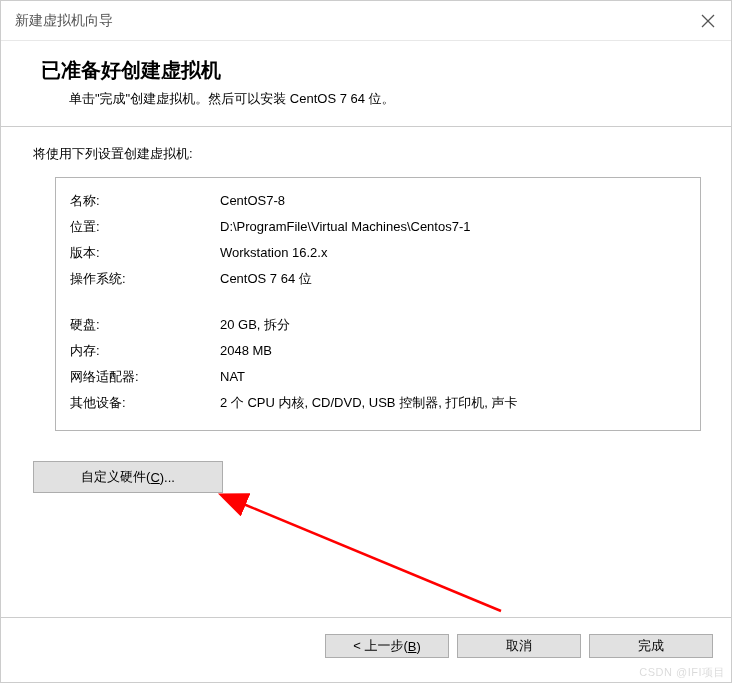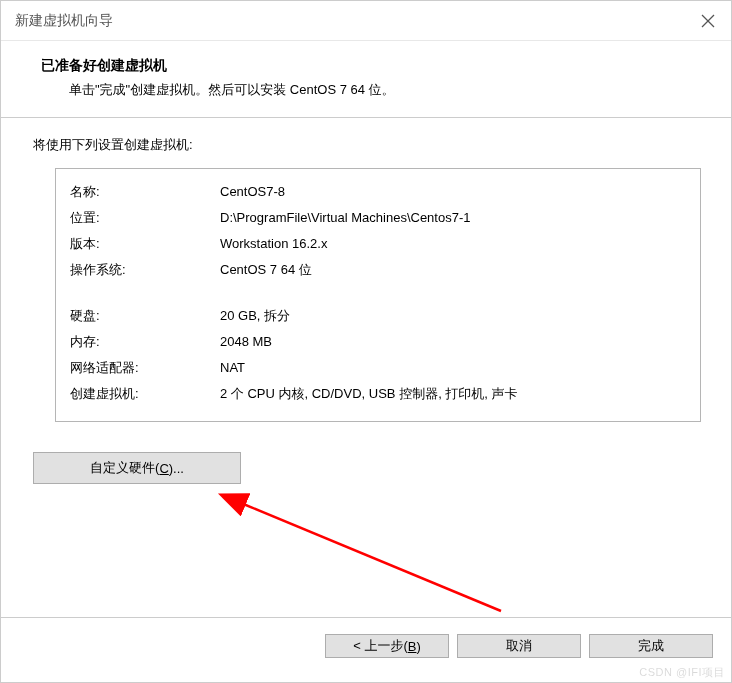--- a/index.html
+++ b/index.html
@@ -47,21 +47,21 @@
     .close-btn svg {
       width: 14px;
       height: 14px;
     }
     .header-section {
       padding: 16px 30px 18px 40px;
       border-bottom: 1px solid #cccccc;
     }
     .header-title {
       font-weight: bold;
-      font-size: 14px;
+      font-size: 20px;
       margin-bottom: 6px;
     }
     .header-subtitle {
       font-size: 13px;
       padding-left: 28px;
     }
     .body-section {
       flex: 1;
       padding: 18px 30px 10px 30px;
     }
@@ -87,21 +87,21 @@
     }
     .setting-value {
       flex: 1;
     }
     .setting-spacer {
       height: 20px;
     }
     .custom-hw-btn {
       margin-top: 30px;
       margin-left: 2px;
-      width: 208px;
+      width: 190px;
       height: 32px;
       background: #e1e1e1;
       border: 1px solid #adadad;
       font-size: 13px;
       font-family: inherit;
       cursor: pointer;
       text-align: center;
       display: flex;
       align-items: center;
       justify-content: center;
@@ -190,21 +190,21 @@
       </div>
       <div class="setting-row">
         <span class="setting-label">内存:</span>
         <span class="setting-value">2048 MB</span>
       </div>
       <div class="setting-row">
         <span class="setting-label">网络适配器:</span>
         <span class="setting-value">NAT</span>
       </div>
       <div class="setting-row">
-        <span class="setting-label">创建虚拟机:</span>
+        <span class="setting-label">其他设备:</span>
         <span class="setting-value">2 个 CPU 内核, CD/DVD, USB 控制器, 打印机, 声卡</span>
       </div>
     </div>
 
     <button class="custom-hw-btn">
       <span>自定义硬件(</span>
         <span class="underline">C</span>
         <span>)...</span>
     </button>
   </div>

